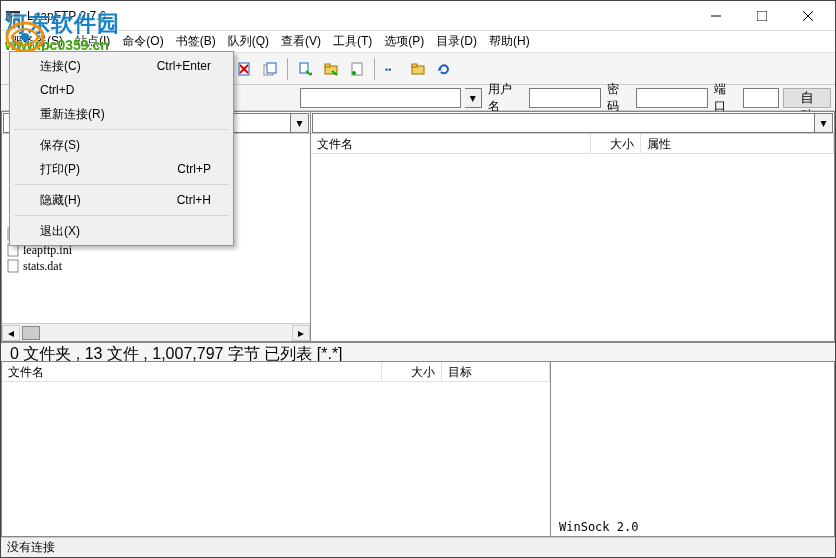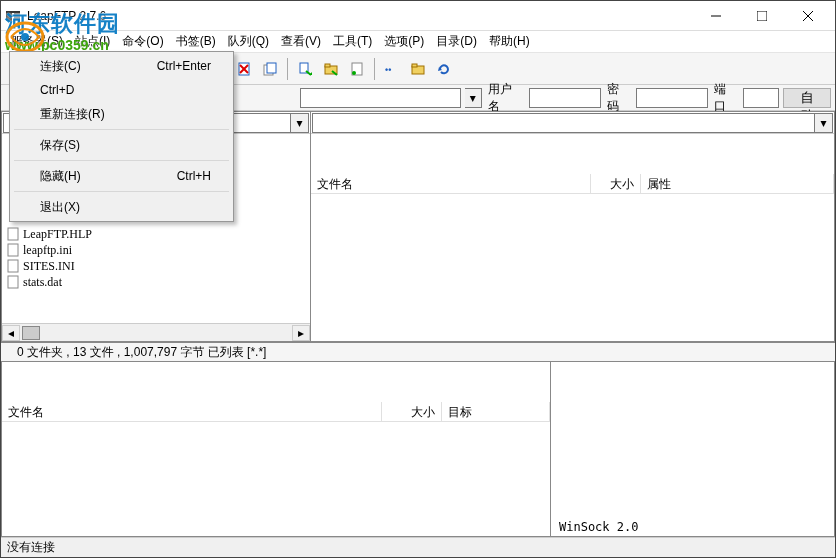--- a/index.html
+++ b/index.html
@@ -22,30 +22,30 @@
 .conbar .btn { height: 20px; padding: 0 10px; border: 1px solid #adadad; background: #e1e1e1; }
 .workspace { display: flex; flex-direction: column; height: calc(100% - 30px - 22px - 32px - 26px - 20px); }
 .top-panes { display: flex; height: 232px; border-bottom: 1px solid #888; }
 .leftpane, .rightpane { display: flex; flex-direction: column; border: 1px solid #888; margin: 0; }
 .leftpane { width: 310px; }
 .rightpane { flex: 1; border-left: none; }
 .pathrow { height: 22px; display: flex; padding: 1px; background: #fff; border-bottom: 1px solid #ccc; }
 .pathrow select, .pathrow .combo { flex: 1; height: 20px; border: 1px solid #7a7a7a; background: #fff; font-size: 12px; }
 .combo { position: relative; display: flex; align-items: center; }
 .combo .arrow { width: 18px; height: 100%; display: flex; align-items: center; justify-content: center; border-left: 1px solid #7a7a7a; background: #f0f0f0; }
-.listhdr { height: 20px; display: flex; background: #fff; border-bottom: 1px solid #e0e0e0; margin-top: 40px; }
+.listhdr { height: 20px; display: flex; background: #fff; border-bottom: 1px solid #e0e0e0; }
 .listhdr .col { padding: 2px 6px; border-right: 1px solid #e0e0e0; }
 .listbody { flex: 1; overflow: auto; background: #fff; position: relative; }
 .filerow { display: flex; align-items: center; height: 16px; padding: 0 4px; font-family: Liberation Serif, serif; }
 .filerow .ficon { width: 14px; height: 14px; margin-right: 3px; display: inline-flex; align-items: center; justify-content: center; }
 .scroll-h { height: 18px; background: #f0f0f0; border-top: 1px solid #ccc; display: flex; align-items: center; }
 .scroll-h .thumb { height: 14px; background: #ccc; width: 18px; margin-left: 2px; border: 1px solid #888; }
 .scroll-h .track { flex: 1; }
 .scroll-h .sbtn { width: 18px; height: 16px; display: flex; align-items: center; justify-content: center; background: #f0f0f0; border: 1px solid #ccc; }
-.midbar { height: 18px; padding: 1px 16px; background: #f5f5f5; font-size: 12px; }
+.midbar { height: 18px; padding: 1px 9px; background: #f5f5f5; font-size: 16px; }
 .bottom-panes { display: flex; flex: 1; }
 .qpane { border: 1px solid #888; display: flex; flex-direction: column; }
 .qleft { width: 550px; }
 .qright { flex: 1; border-left: none; background: #fff; position: relative; }
 .qright .wstext { position: absolute; bottom: 2px; left: 8px; font-family: "SimSun", monospace; }
 .footer { position: absolute; bottom: 0; left: 0; right: 0; height: 20px; background: #f0f0f0; border-top: 1px solid #ccc; display: flex; align-items: center; padding: 0 6px; }
 
 
 .ddmenu { position: absolute; left: 8px; top: 50px; width: 225px; background: #f0f0f0; border: 1px solid #979797; box-shadow: 3px 3px 4px rgba(0,0,0,0.25); z-index: 100; padding: 2px; }
 .ddmenu .mrow { display: flex; align-items: center; height: 24px; padding: 0 20px 0 28px; }
@@ -123,20 +123,24 @@
     </div>
   <div class="mrow">
       <span class="ms">Ctrl+D</span>
     </div>
   <div class="mrow">
       <span class="ml">重新连接(R)</span>
     </div>
   <div class="msep"></div>
   <div class="mrow">
       <span class="ml">保存(S)</span>
+    </div>
+  <div class="mrow">
+      <span class="ml">打印(P)</span>
+      <span class="ms">Ctrl+P</span>
     </div>
   <div class="msep"></div>
   <div class="mrow">
       <span class="ml">隐藏(H)</span>
       <span class="ms">Ctrl+H</span>
     </div>
   <div class="msep"></div>
   <div class="mrow">
       <span class="ml">退出(X)</span>
     </div>
@@ -286,28 +290,20 @@
               </svg>
             </span>
             <span>leapftp.ini</span>
           </div>
         <div class="filerow">
             <span class="ficon">
               <svg width="12" height="14">
                 <rect x="1" y="1" width="10" height="12" fill="#fff" stroke="#888"></rect>
               </svg>
             </span>
-            <span>SITES.INI</span>
-          </div>
-        <div class="filerow">
-            <span class="ficon">
-              <svg width="12" height="14">
-                <rect x="1" y="1" width="10" height="12" fill="#fff" stroke="#888"></rect>
-              </svg>
-            </span>
             <span>stats.dat</span>
           </div>
       </div>
       <div class="scroll-h">
         <span class="sbtn">◂</span>
         <span class="thumb"></span>
         <span class="track"></span>
         <span class="sbtn">▸</span>
       </div>
     </div>

